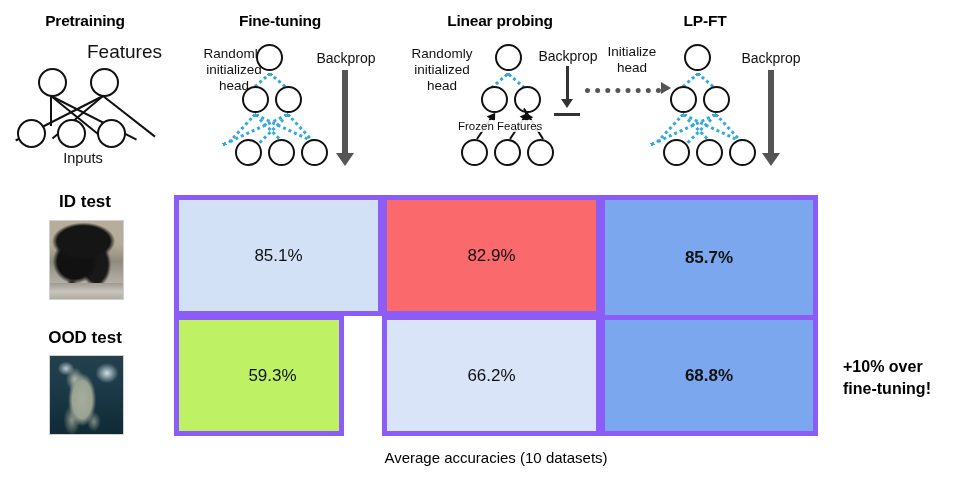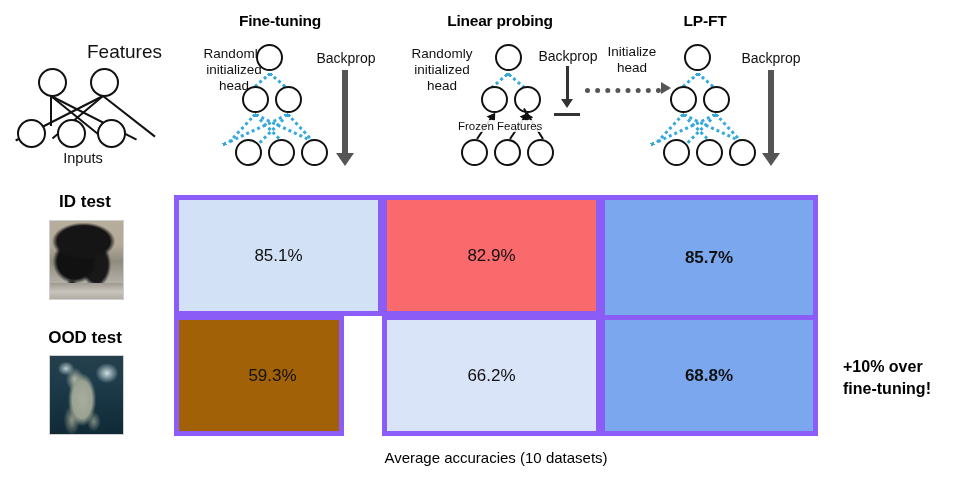--- a/index.html
+++ b/index.html
@@ -170,20 +170,21 @@
     font-size: 15px;
     text-align: center;
     white-space: nowrap;
   }
 </style>
 </head>
 <body>
 
 <div id="figure">
 
+  <div class="abs col-title" style="left:10px; top:12px; width:150px;">Pretraining</div>
   <div class="abs col-title" style="left:205px; top:12px; width:150px;">Fine-tuning</div>
   <div class="abs col-title" style="left:410px; top:12px; width:180px;">Linear probing</div>
   <div class="abs col-title" style="left:630px; top:12px; width:150px;">LP-FT</div>
 
   <div>
     <div class="abs diag-label" style="left:12px; top:44px; width:150px; font-size:19px;text-align:right;">Features</div>
 
     <div class="edge edge-solid abs" style="left:51px; top:95px; width:64px; transform:rotate(39deg);"></div>
     <div class="edge edge-solid abs" style="left:51px; top:95px; width:96px; transform:rotate(27deg);"></div>
     <div class="edge edge-solid abs" style="left:103px; top:95px; width:66px; transform:rotate(38deg);"></div>
@@ -323,21 +324,21 @@
         radial-gradient(ellipse 11px 20px at 30% 82%, #8e9687 0%, rgba(142,150,135,0) 76%),
         radial-gradient(ellipse 9px 13px at 60% 84%, #7e8a80 0%, rgba(126,138,128,0) 78%);"></div>
   </div>
 
   <div>
 
     <div class="cell" style="left:174px; top:195px; width:209px; height:121px; background:#d3e1f7;">85.1%</div>
     <div class="cell" style="left:382px; top:195px; width:219px; height:121px; background:#fa6a6d;">82.9%</div>
     <div class="cell bold" style="left:600px; top:195px; width:218px; height:125px; background:#7ba7ef;">85.7%</div>
 
-    <div class="cell" style="left:174px; top:315px; width:170px; height:121px; background:#a16207;padding-left:27px;">59.3%</div>
+    <div class="cell" style="left:174px; top:315px; width:170px; height:121px; background:#bef264;padding-left:27px;">59.3%</div>
     <div class="cell" style="left:382px; top:315px; width:219px; height:121px; background:#d9e4f8;">66.2%</div>
     <div class="cell bold" style="left:600px; top:315px; width:218px; height:121px; background:#7ba7ef;">68.8%</div>
   </div>
 
   <div class="callout" style="left:843px; top:356px; width:130px; text-align:left;">
     <div>+10% over</div>
     <div>fine-tuning!</div>
   </div>
 
   <div class="caption" style="left:174px; top:449px; width:644px;">Average accuracies (10 datasets)</div>

